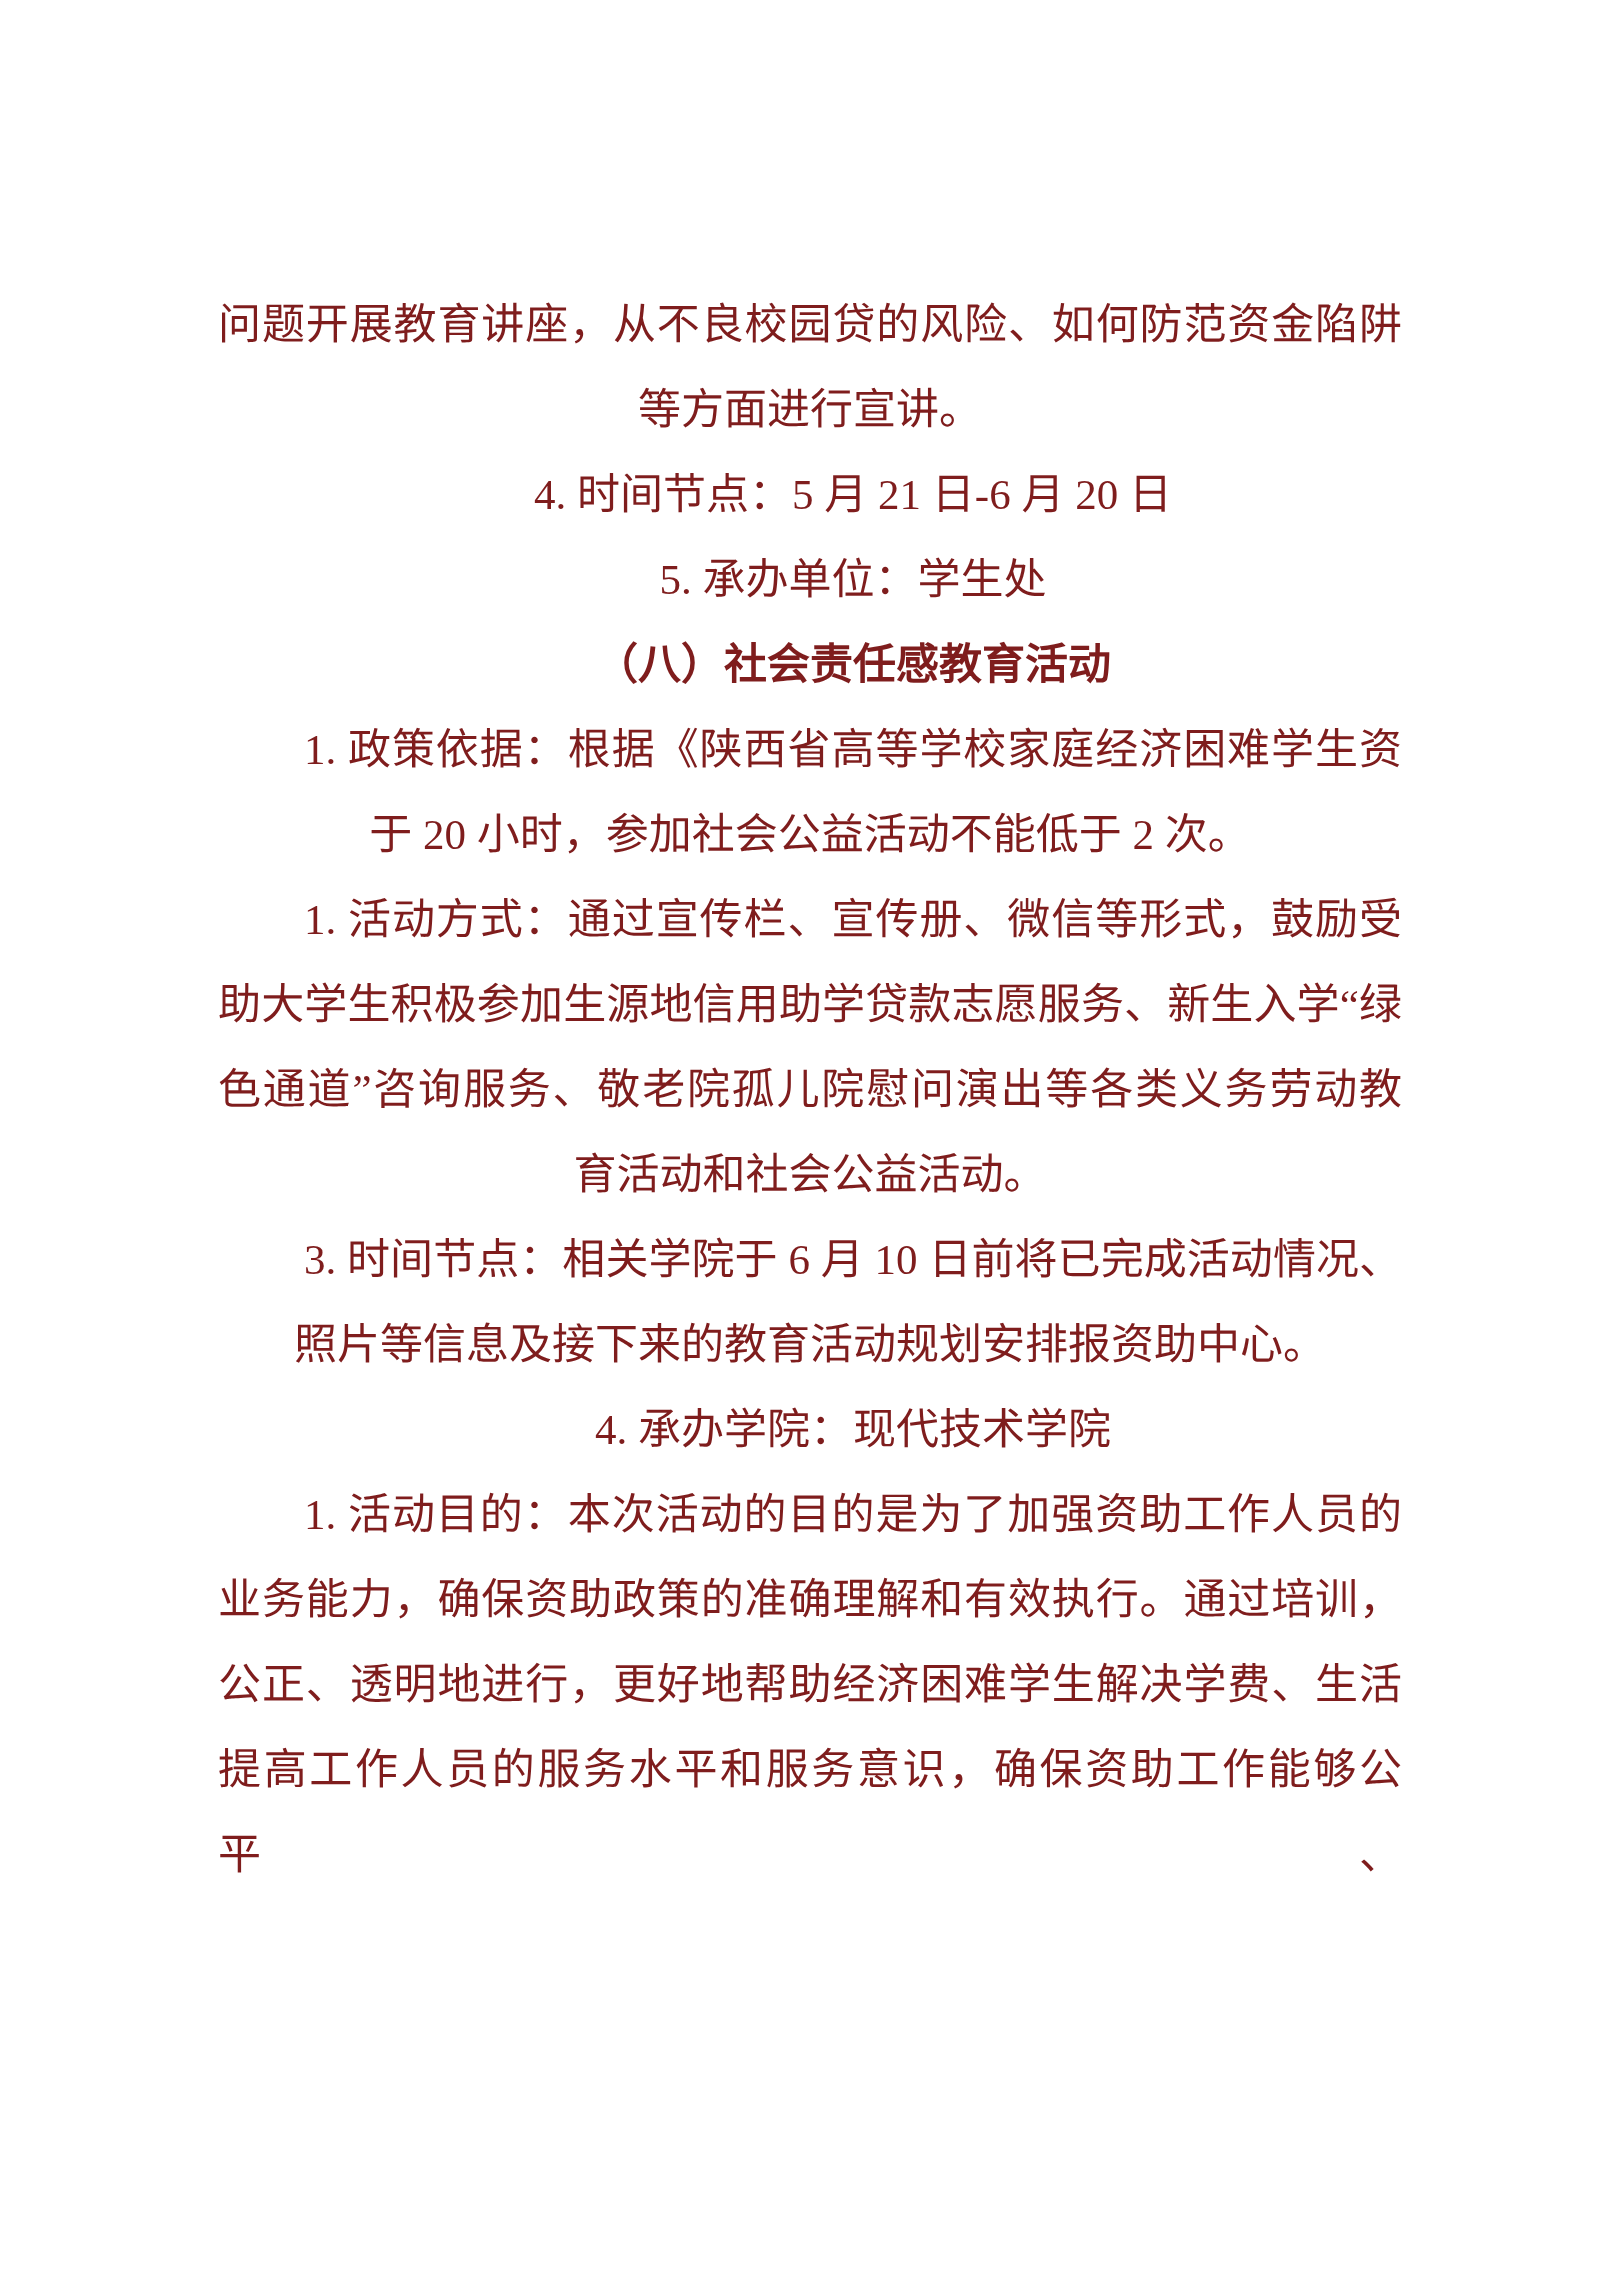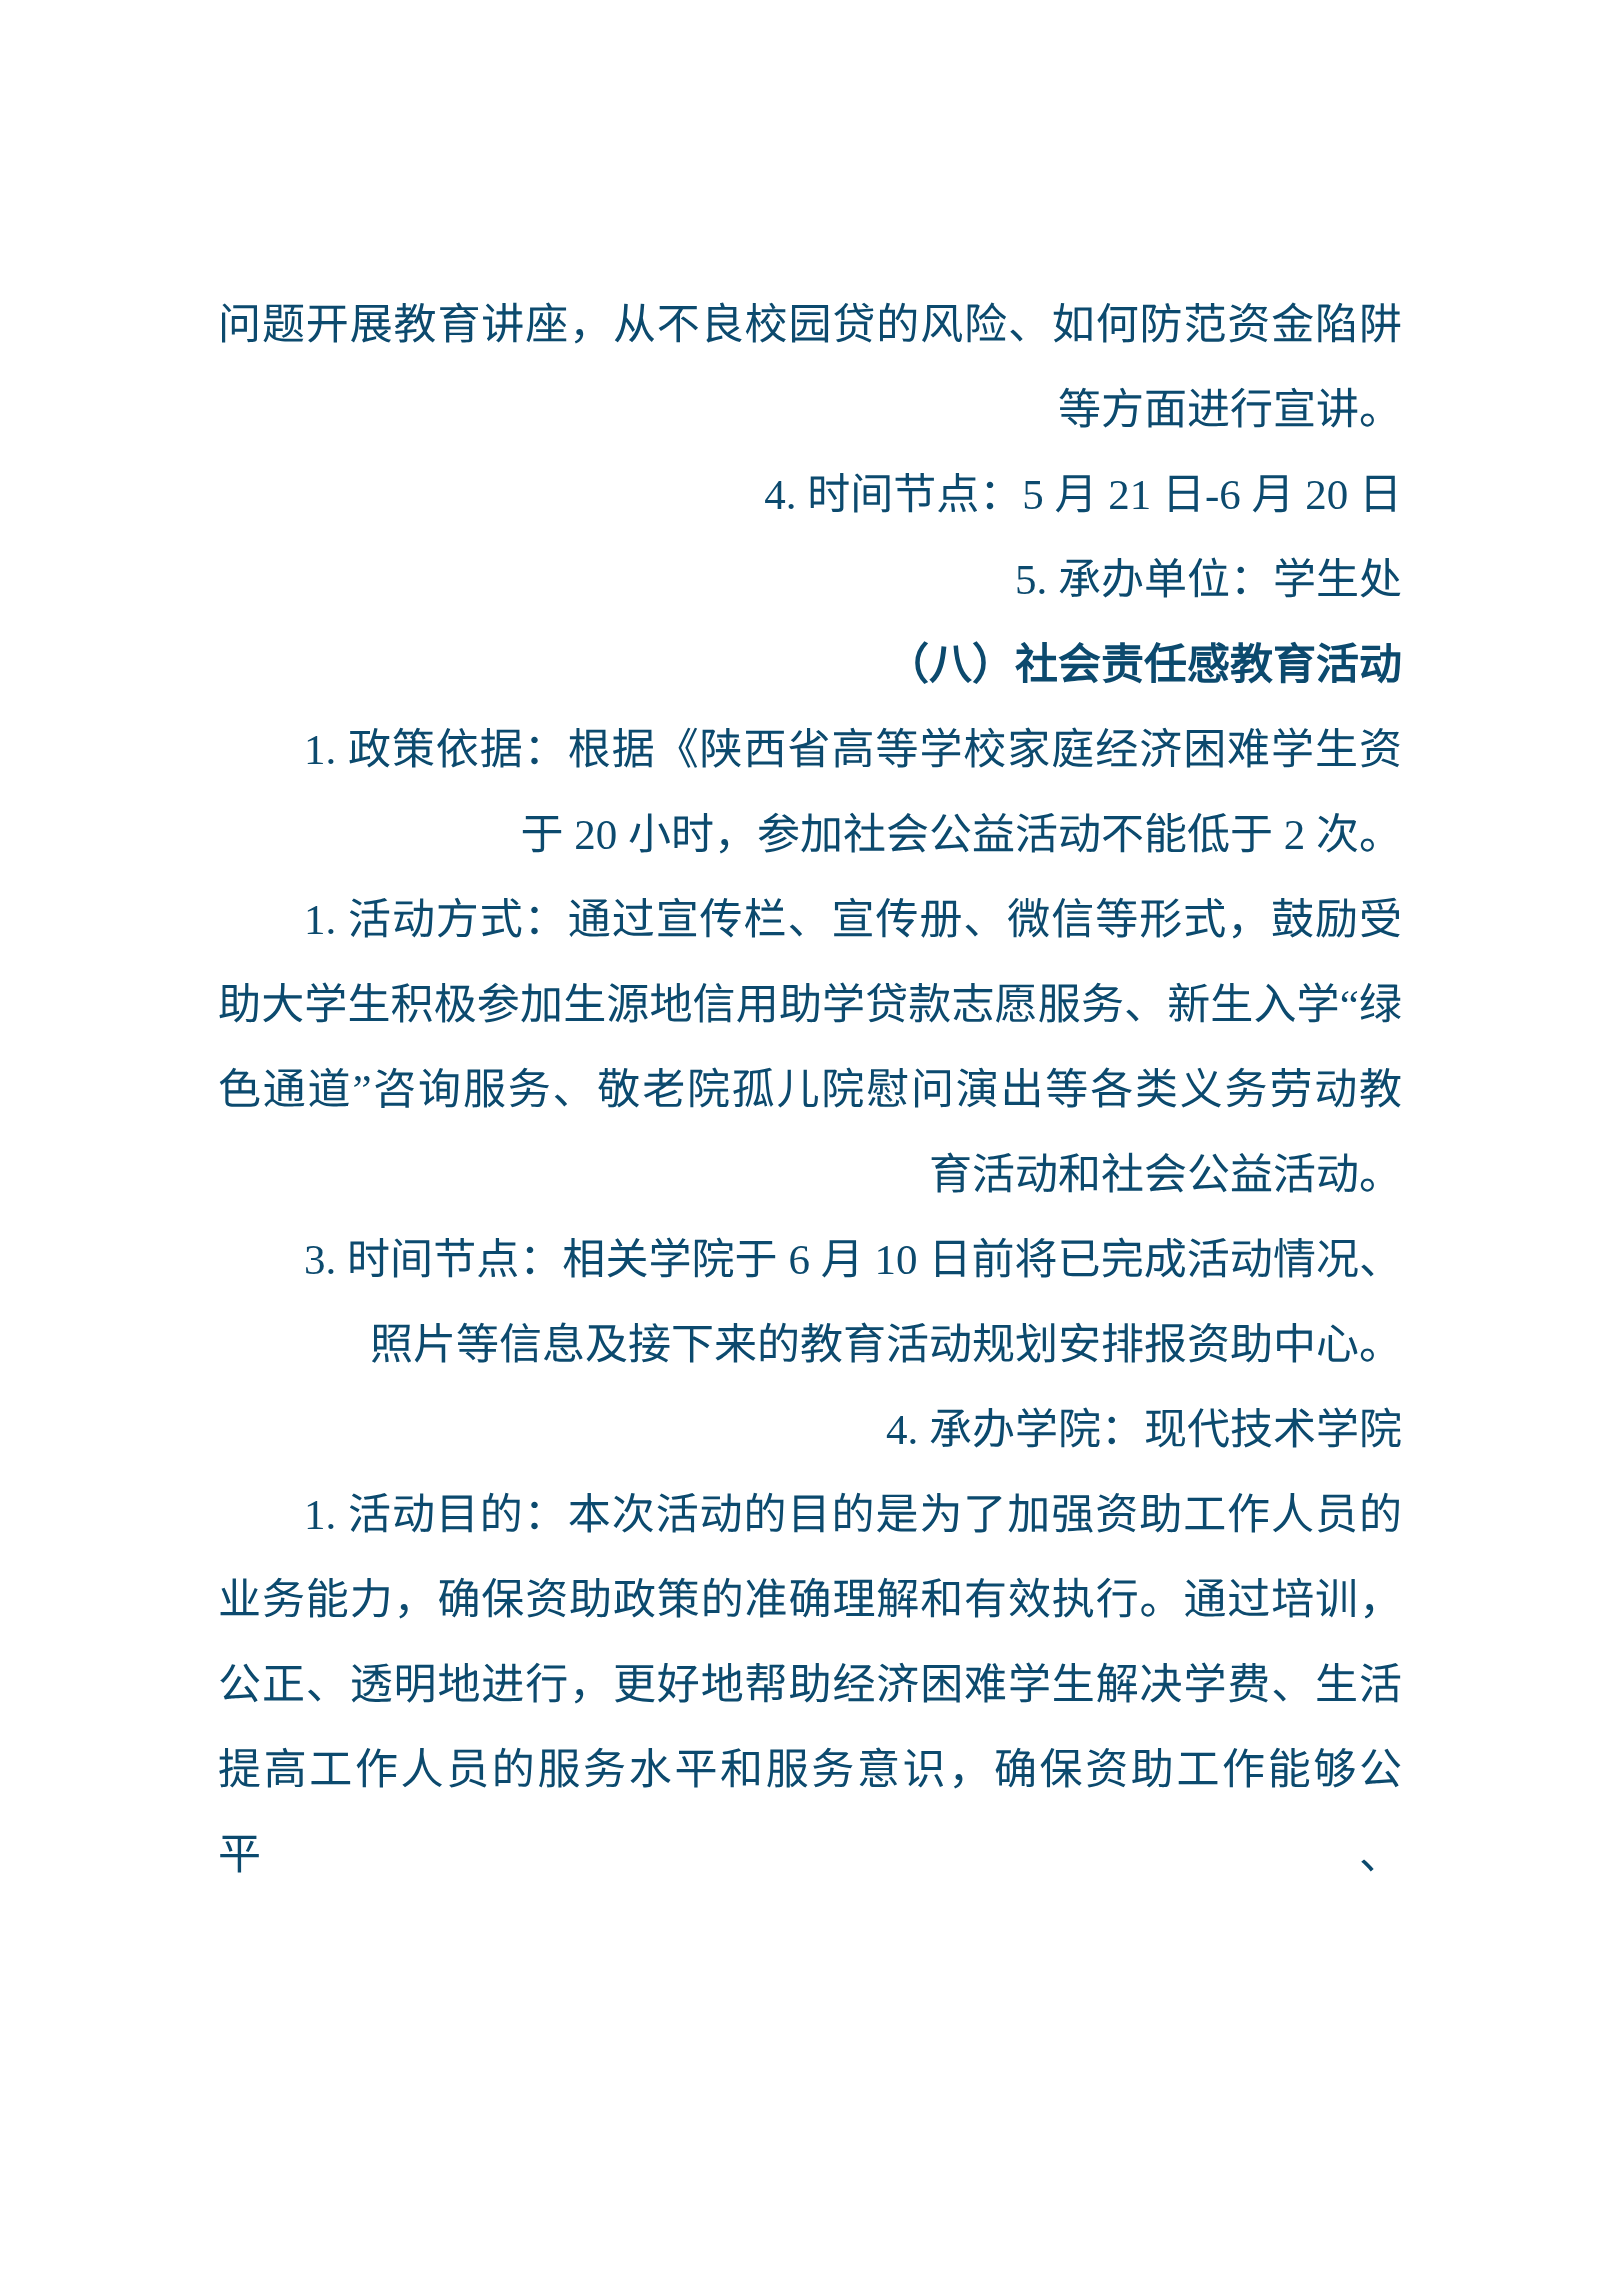--- a/index.html
+++ b/index.html
@@ -5,42 +5,42 @@
   html, body {
     margin: 0;
     padding: 0;
     background: #ffffff;
   }
   .sheet {
     position: relative;
     width: 1444px;
     height: 2293px;
     background: #ffffff;
-    color: #0c4a6e;
+    color: #7f1d1d;
     overflow: hidden;
     font-family: "Liberation Serif", "DejaVu Serif", serif;
   }
   .content {
     position: absolute;
     left: 218px;
     top: 282px;
     width: 1184px;
   }
   .para {
     margin: 0;
     padding: 0;
   }
   .line {
     font-size: 43px;
     line-height: 85px;
     height: 85px;
     letter-spacing: 0;
     white-space: nowrap;
     overflow: visible;
-    text-align: right;
+    text-align: center;
   }
   .line.fill {
     white-space: normal;
     text-align: justify;
     text-align-last: justify;
     text-justify: inter-character;
   }
   .line.indent {
     padding-left: 86px;
   }

